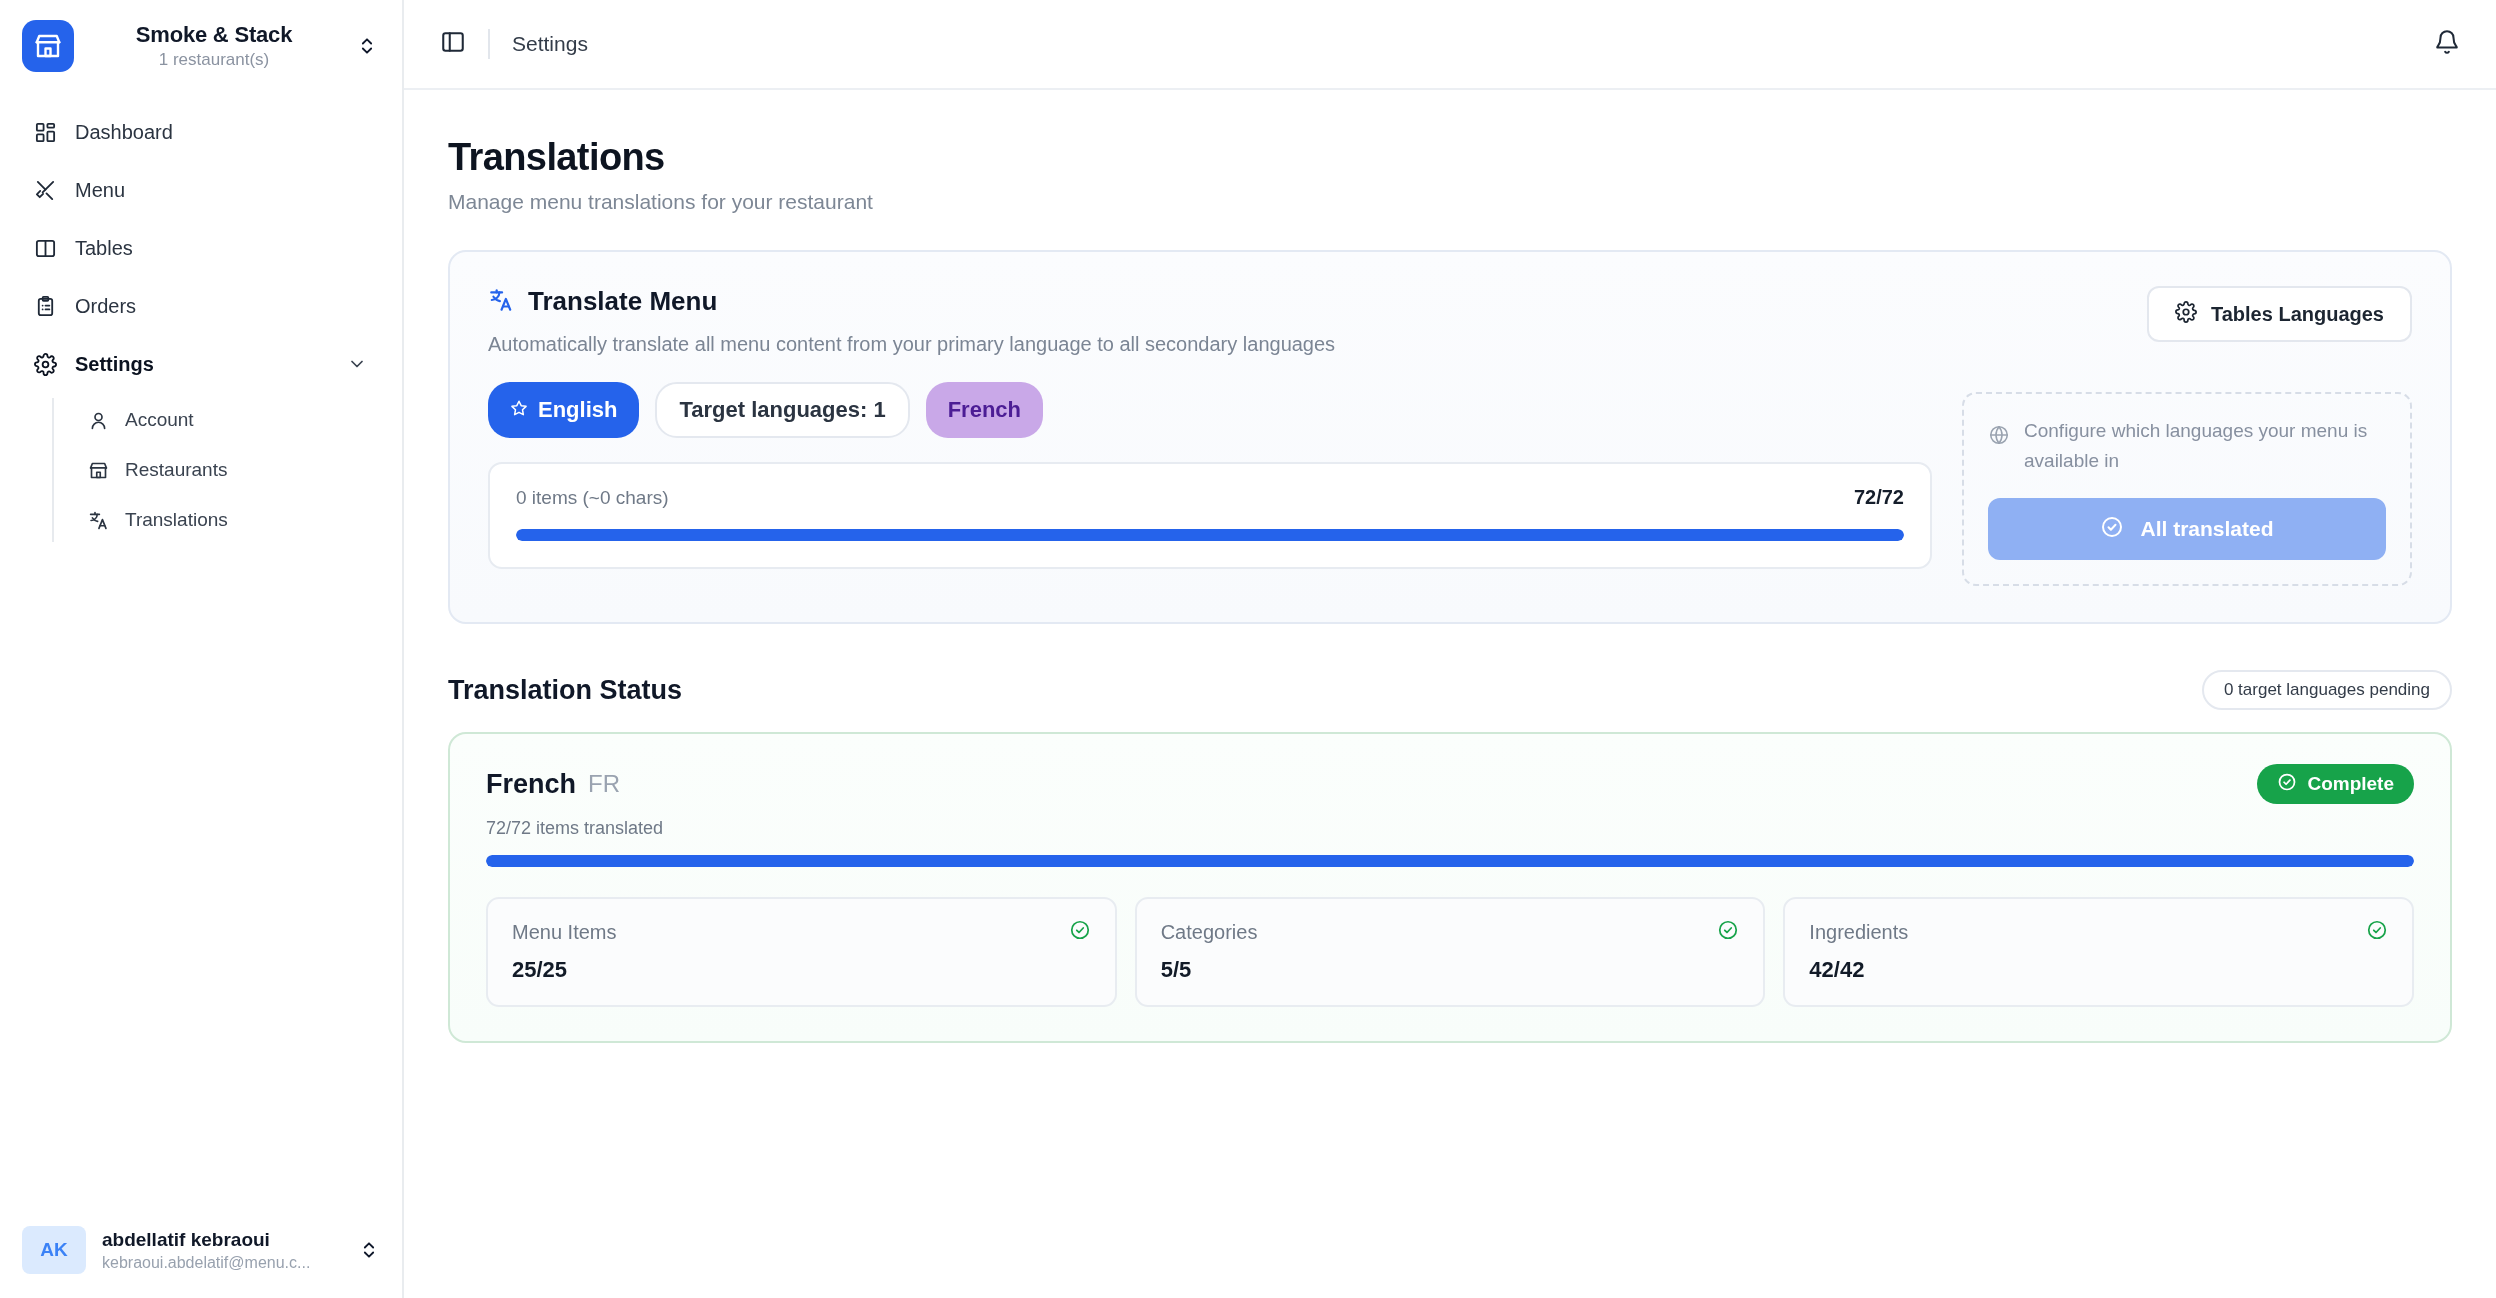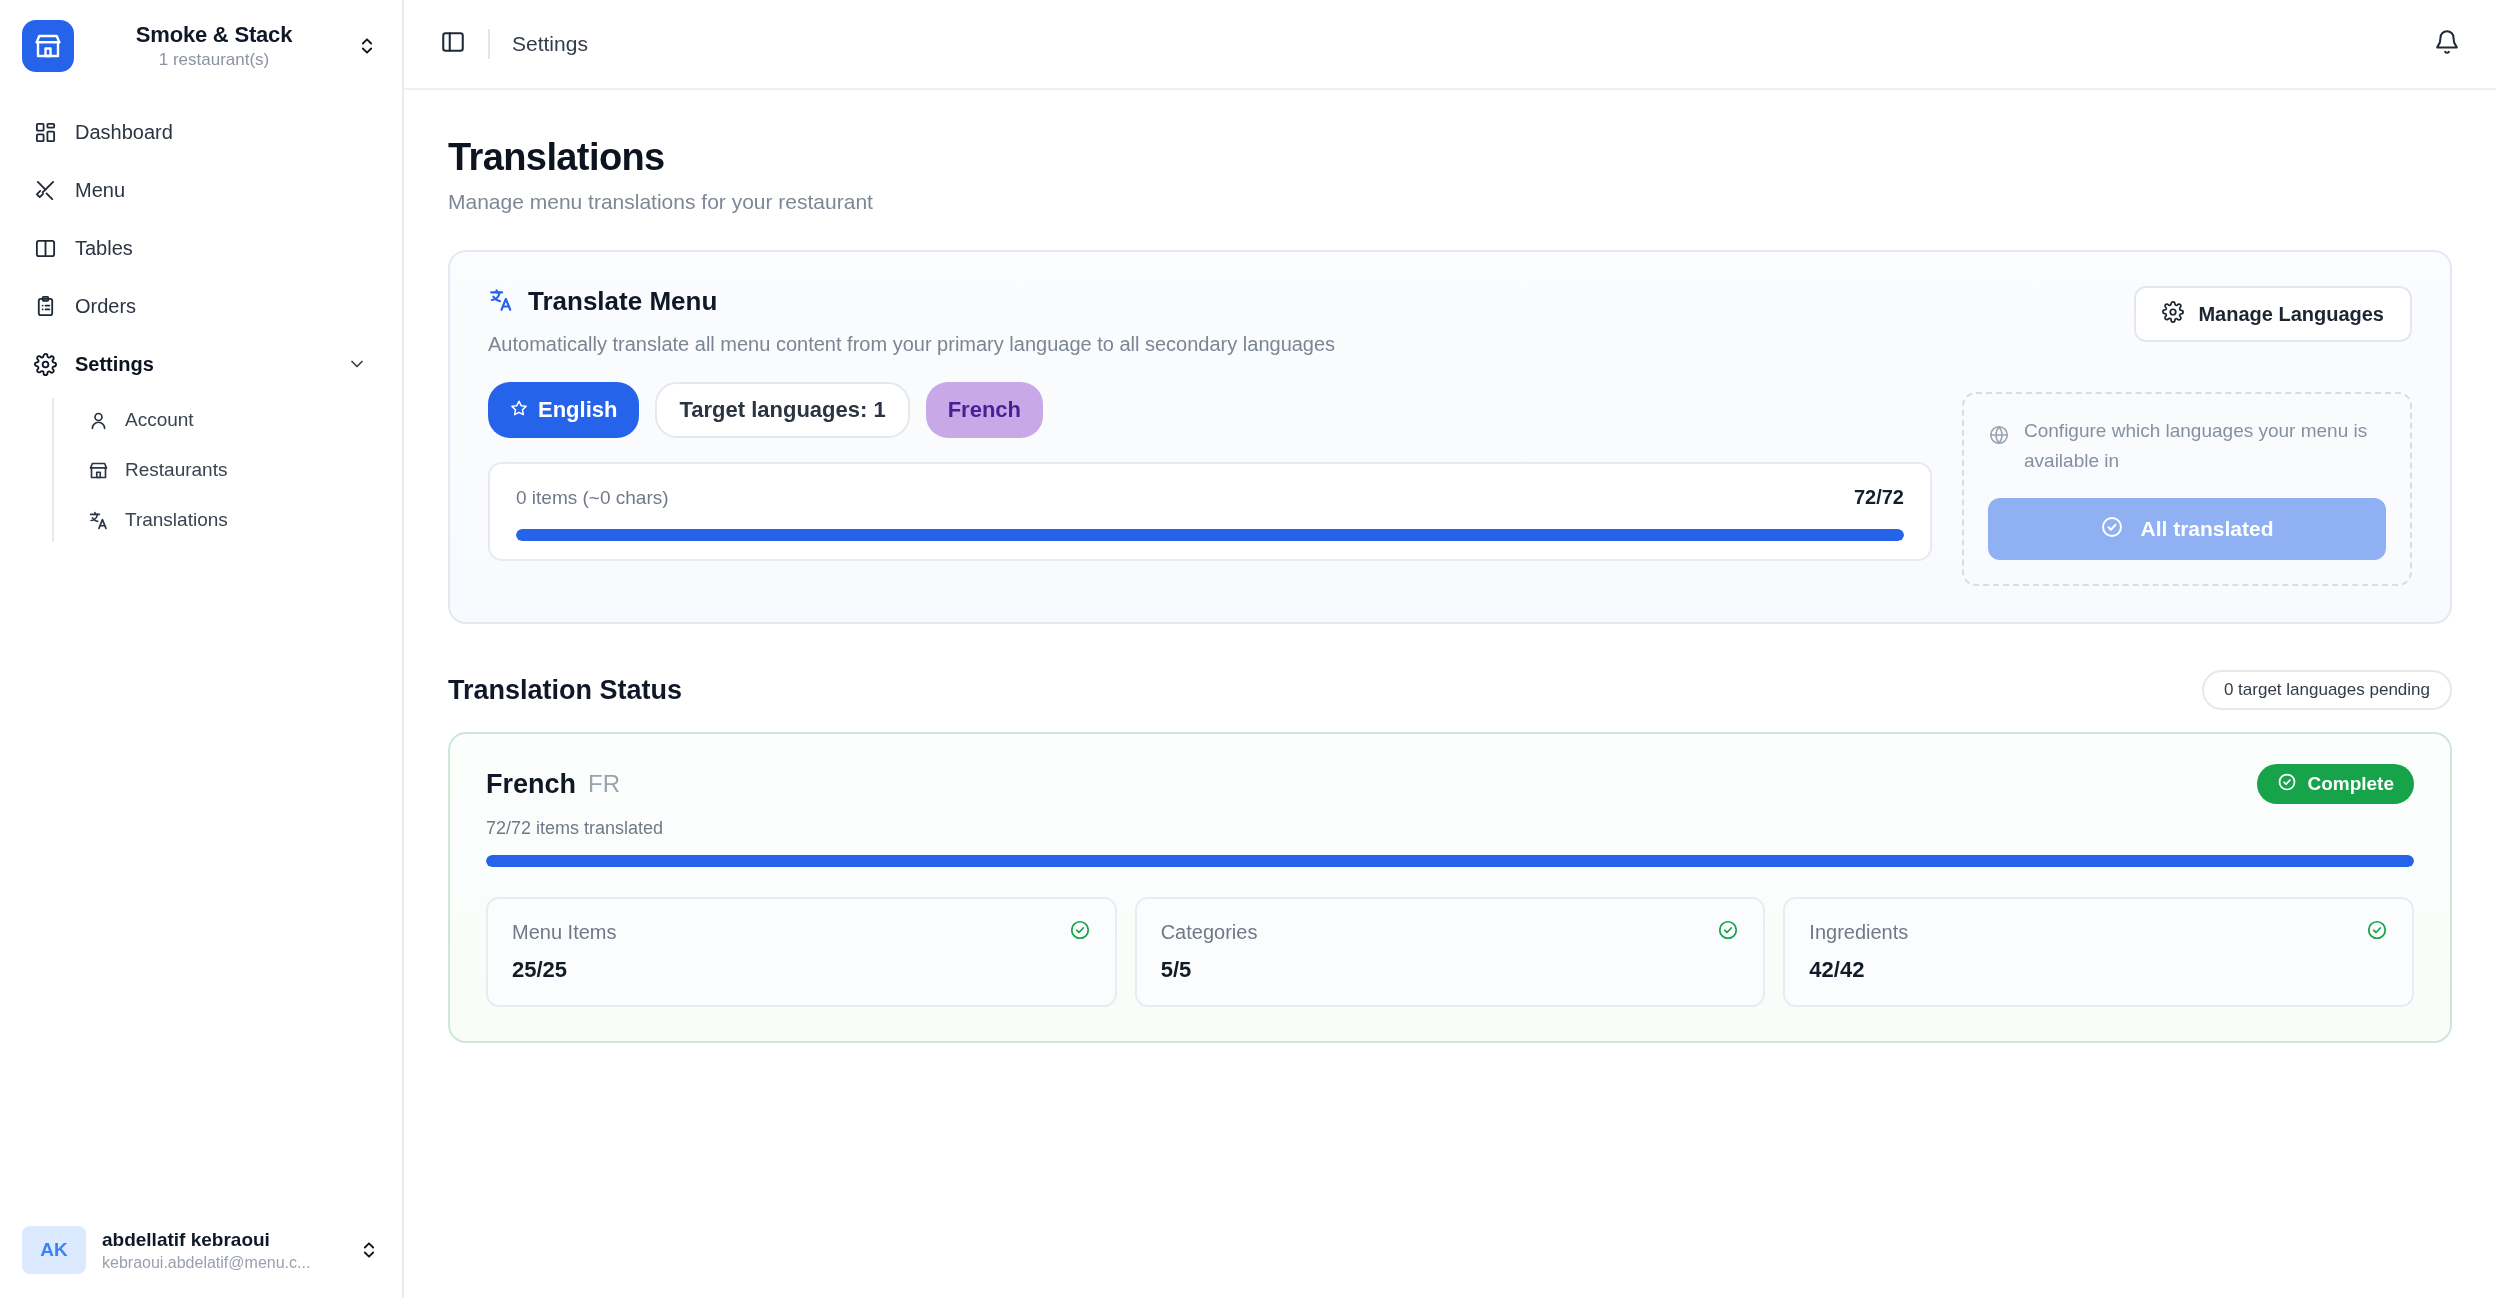--- a/index.html
+++ b/index.html
@@ -124,21 +124,21 @@
   }
   .chip-primary { background: #2563eb; color: #ffffff; }
   .chip-outline { background: #ffffff; border: 2px solid #e4e8ef; color: #2b3441; font-weight: 600;}
   .chip-purple { background: #c9a8e8; color: #4c1d95; }
 
   .progress-panel {
     margin-top: 24px;
     background: #ffffff;
     border: 2px solid #e7ebf1;
     border-radius: 14px;
-    padding: 22px 26px 18px 26px;
+    padding: 22px 26px 26px 26px;
   }
   .pp-row { display:flex; align-items:center; }
   .pp-label { font-size: 19px; color: #6f7holder; }
   .pp-label { font-size: 19px; color: #6f7987; }
   .pp-count { margin-left:auto; font-size: 20px; font-weight: 700; color: #151e2b; }
   .bar-track { margin-top: 20px; height: 12px; border-radius: 6px; background: #e9eef5; overflow: hidden; }
   .bar-fill { height: 100%; background: #2563eb; border-radius: 6px; }
 
   .tc-right { width: 450px; flex: 0 0 auto; display:flex; flex-direction:column; align-items:flex-end; gap: 20px; }
   .manage-btn {
@@ -428,21 +428,21 @@
         </div>
 
         <div class="tc-right">
           <button class="manage-btn">
             <span>
               <svg width="22" height="22" viewBox="0 0 24 24" fill="none" stroke="#1c2531" stroke-width="1.9" stroke-linecap="round" stroke-linejoin="round">
                 <circle cx="12" cy="12" r="3"></circle>
                 <path d="M19.4 15a1.7 1.7 0 00.3 1.9l.1.1a2 2 0 11-2.8 2.8l-.1-.1a1.7 1.7 0 00-1.9-.3 1.7 1.7 0 00-1 1.5V21a2 2 0 11-4 0v-.1A1.7 1.7 0 008.9 19a1.7 1.7 0 00-1.9.4l-.1.1a2 2 0 11-2.8-2.8l.1-.1a1.7 1.7 0 00.3-1.9 1.7 1.7 0 00-1.5-1H3a2 2 0 110-4h.1A1.7 1.7 0 004.6 8.9a1.7 1.7 0 00-.4-1.9l-.1-.1a2 2 0 112.8-2.8l.1.1a1.7 1.7 0 001.9.3h.1a1.7 1.7 0 001-1.5V3a2 2 0 114 0v.1a1.7 1.7 0 001 1.5 1.7 1.7 0 001.9-.3l.1-.1a2 2 0 112.8 2.8l-.1.1a1.7 1.7 0 00-.3 1.9v.1a1.7 1.7 0 001.5 1H21a2 2 0 110 4h-.1a1.7 1.7 0 00-1.5 1z"></path>
               </svg>
             </span>
-            <span>Manage Languages</span>
+            <span>Tables Languages</span>
           </button>
 
           <div class="hint-box">
             <div class="hint-row">
               <span>
                 <svg width="22" height="22" viewBox="0 0 24 24" fill="none" stroke="#9aa3b0" stroke-width="1.7" stroke-linecap="round" stroke-linejoin="round" style="margin-top:8px">
                   <circle cx="12" cy="12" r="9"></circle>
                     <path d="M3 12h18"></path>
                     <path d="M12 3a14 14 0 010 18"></path>
                     <path d="M12 3a14 14 0 000 18"></path>

